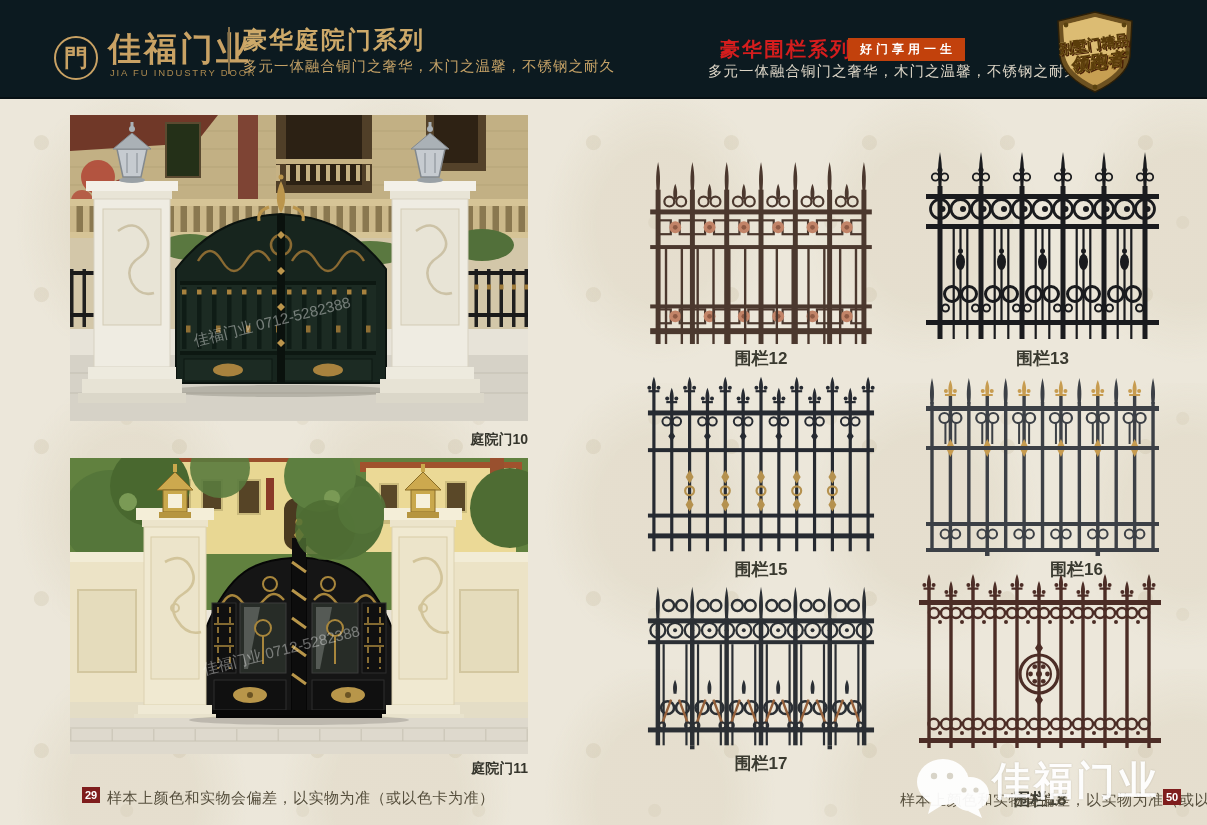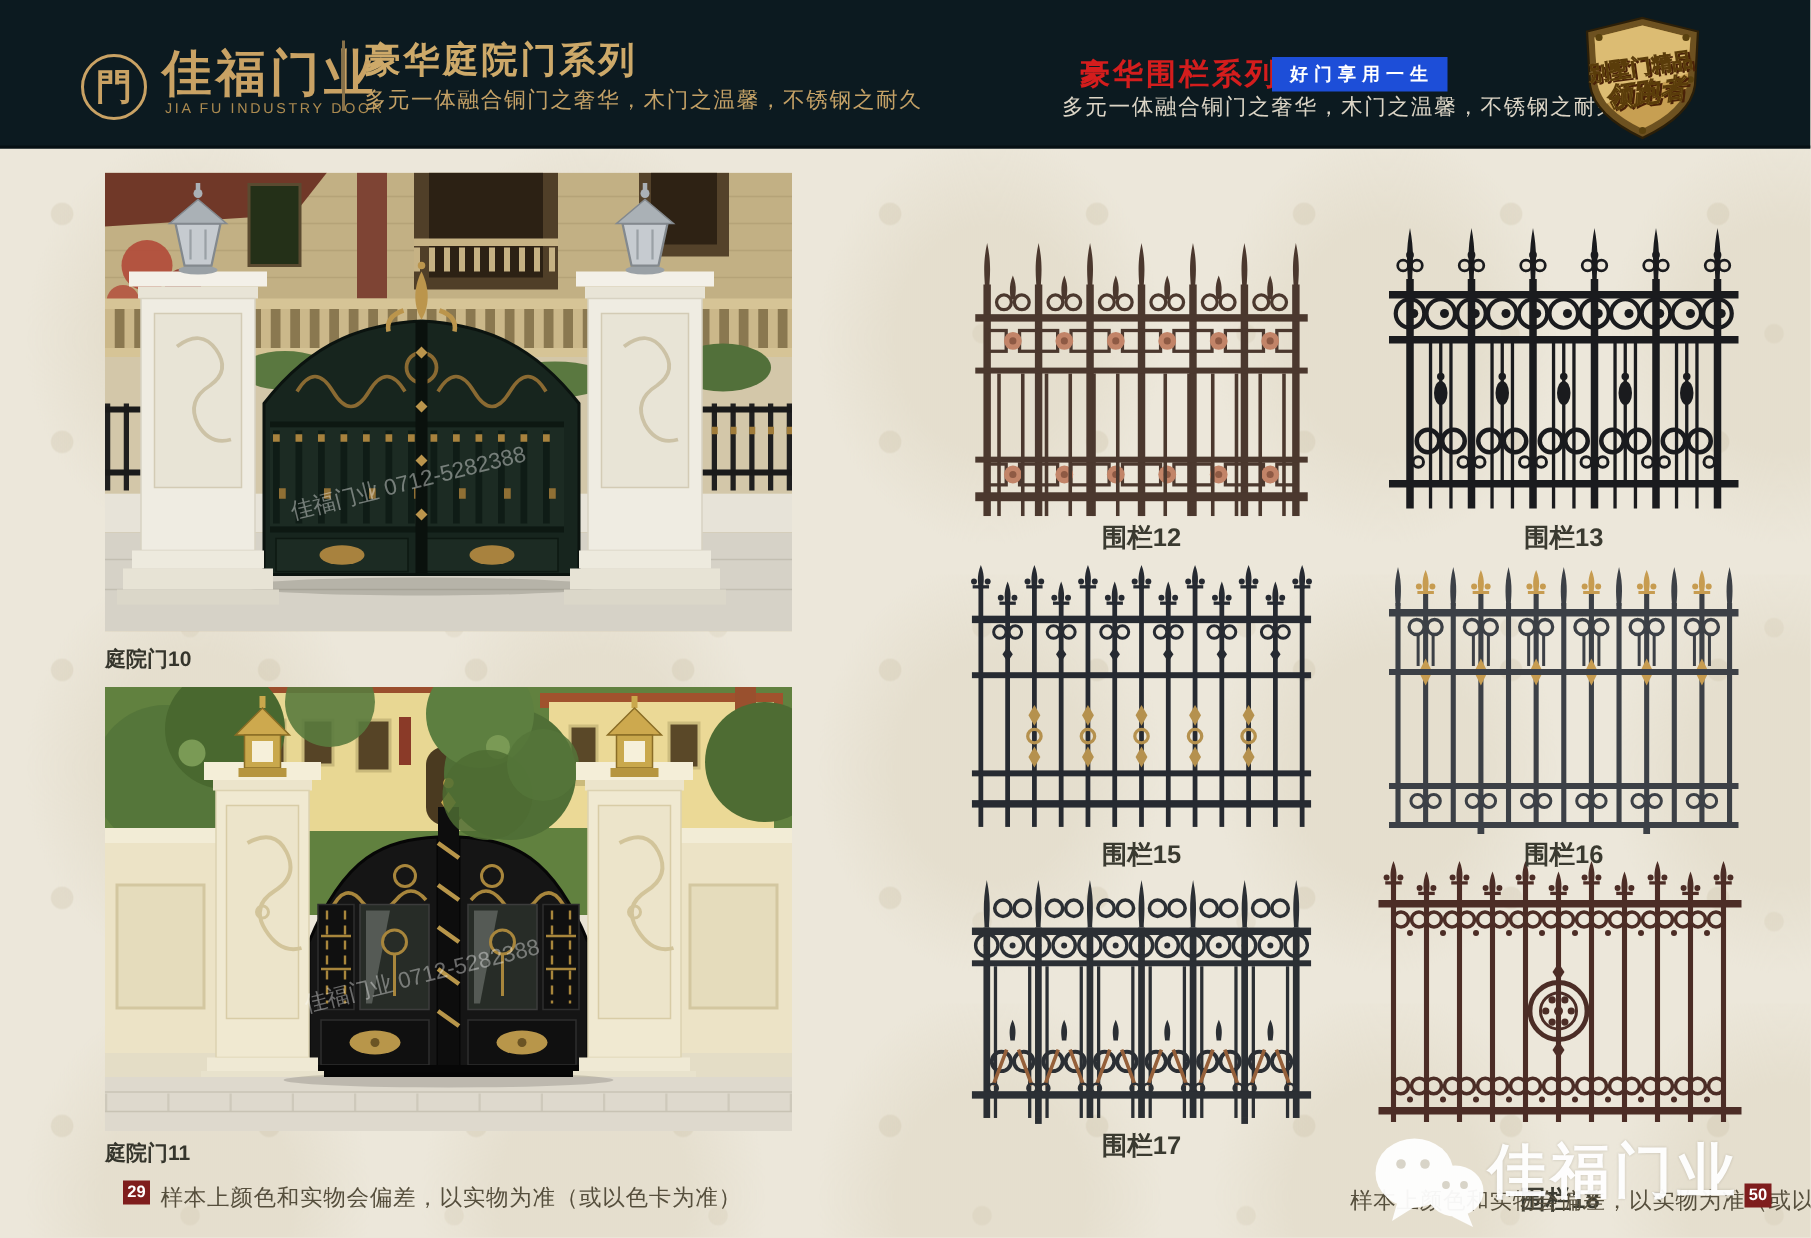--- a/index.html
+++ b/index.html
@@ -22,49 +22,49 @@
           letter-spacing:3px;white-space:nowrap}
   .brand-en{position:absolute;left:110px;top:67px;color:#ab8a50;font-size:9.5px;letter-spacing:1.8px;
           white-space:nowrap}
   .hdr-divider{position:absolute;left:228px;top:27px;width:2px;height:47px;background:#87714a}
   .door-title{position:absolute;left:243px;top:24px;color:#cda969;font-size:24px;font-weight:bold;
           letter-spacing:2px;white-space:nowrap}
   .door-sub{position:absolute;left:243px;top:57px;color:#c4a166;font-size:14.5px;letter-spacing:1px;
           white-space:nowrap}
   .fence-title{position:absolute;left:720px;top:36px;color:#d41d1d;font-size:20px;font-weight:bold;
           letter-spacing:2px;white-space:nowrap}
-  .fence-badge{position:absolute;left:848px;top:38px;background:#1d4ed8;color:#fff;font-size:12px;
+  .fence-badge{position:absolute;left:848px;top:38px;background:#c2410c;color:#fff;font-size:12px;
           font-weight:bold;letter-spacing:4px;padding:3px 9px 3px 12px;white-space:nowrap}
   .fence-sub{position:absolute;left:708px;top:62px;color:#dcd5c6;font-size:14.5px;letter-spacing:1px;
           white-space:nowrap}
   #medal{position:absolute;left:1048px;top:9px;width:94px;height:86px}
 
   
   .photo{position:absolute;overflow:hidden}
   #photo1{left:70px;top:115px;width:458px;height:306px}
   #photo2{left:70px;top:458px;width:458px;height:296px}
-  .gate-label{position:absolute;width:458px;left:70px;text-align:left;font-size:14px;
+  .gate-label{position:absolute;width:458px;left:70px;text-align:right;font-size:14px;
           font-weight:bold;color:#35352c}
   #gate-label-1{top:431px}
   #gate-label-2{top:760px}
 
   
   .fence-cell{position:absolute}
   .fence-cell svg{width:100%;height:100%;display:block}
   #cell-f12{left:642px;top:158px;width:238px;height:188px}
   #cell-f13{left:920px;top:148px;width:245px;height:198px}
   #cell-f15{left:642px;top:374px;width:238px;height:182px}
   #cell-f16{left:920px;top:374px;width:245px;height:182px}
   #cell-f17{left:642px;top:578px;width:238px;height:172px}
   #cell-f18{left:915px;top:572px;width:250px;height:180px}
   .fence-label{position:absolute;text-align:center;font-size:17px;font-weight:bold;color:#3a3a30}
   #lab-f12{left:642px;width:238px;top:347px}
   #lab-f13{left:920px;width:245px;top:347px}
   #lab-f15{left:642px;width:238px;top:558px}
-  #lab-f16{left:920px;width:245px;top:558px}
+  #lab-f16{left:954px;width:245px;top:558px}
   #lab-f17{left:642px;width:238px;top:752px}
   #lab-f18{left:915px;width:250px;top:788px}
 
   
   .page-box{position:absolute;width:18px;height:16px;background:#7f1d1d;color:#fff;font-size:11px;
           font-weight:bold;text-align:center;line-height:16px}
   #page-left{left:82px;top:787px}
   #page-right{left:1163px;top:789px}
   .disclaimer{position:absolute;font-size:15px;color:#564f3d;letter-spacing:.5px;white-space:nowrap}
   #disc-left{left:107px;top:789px}

